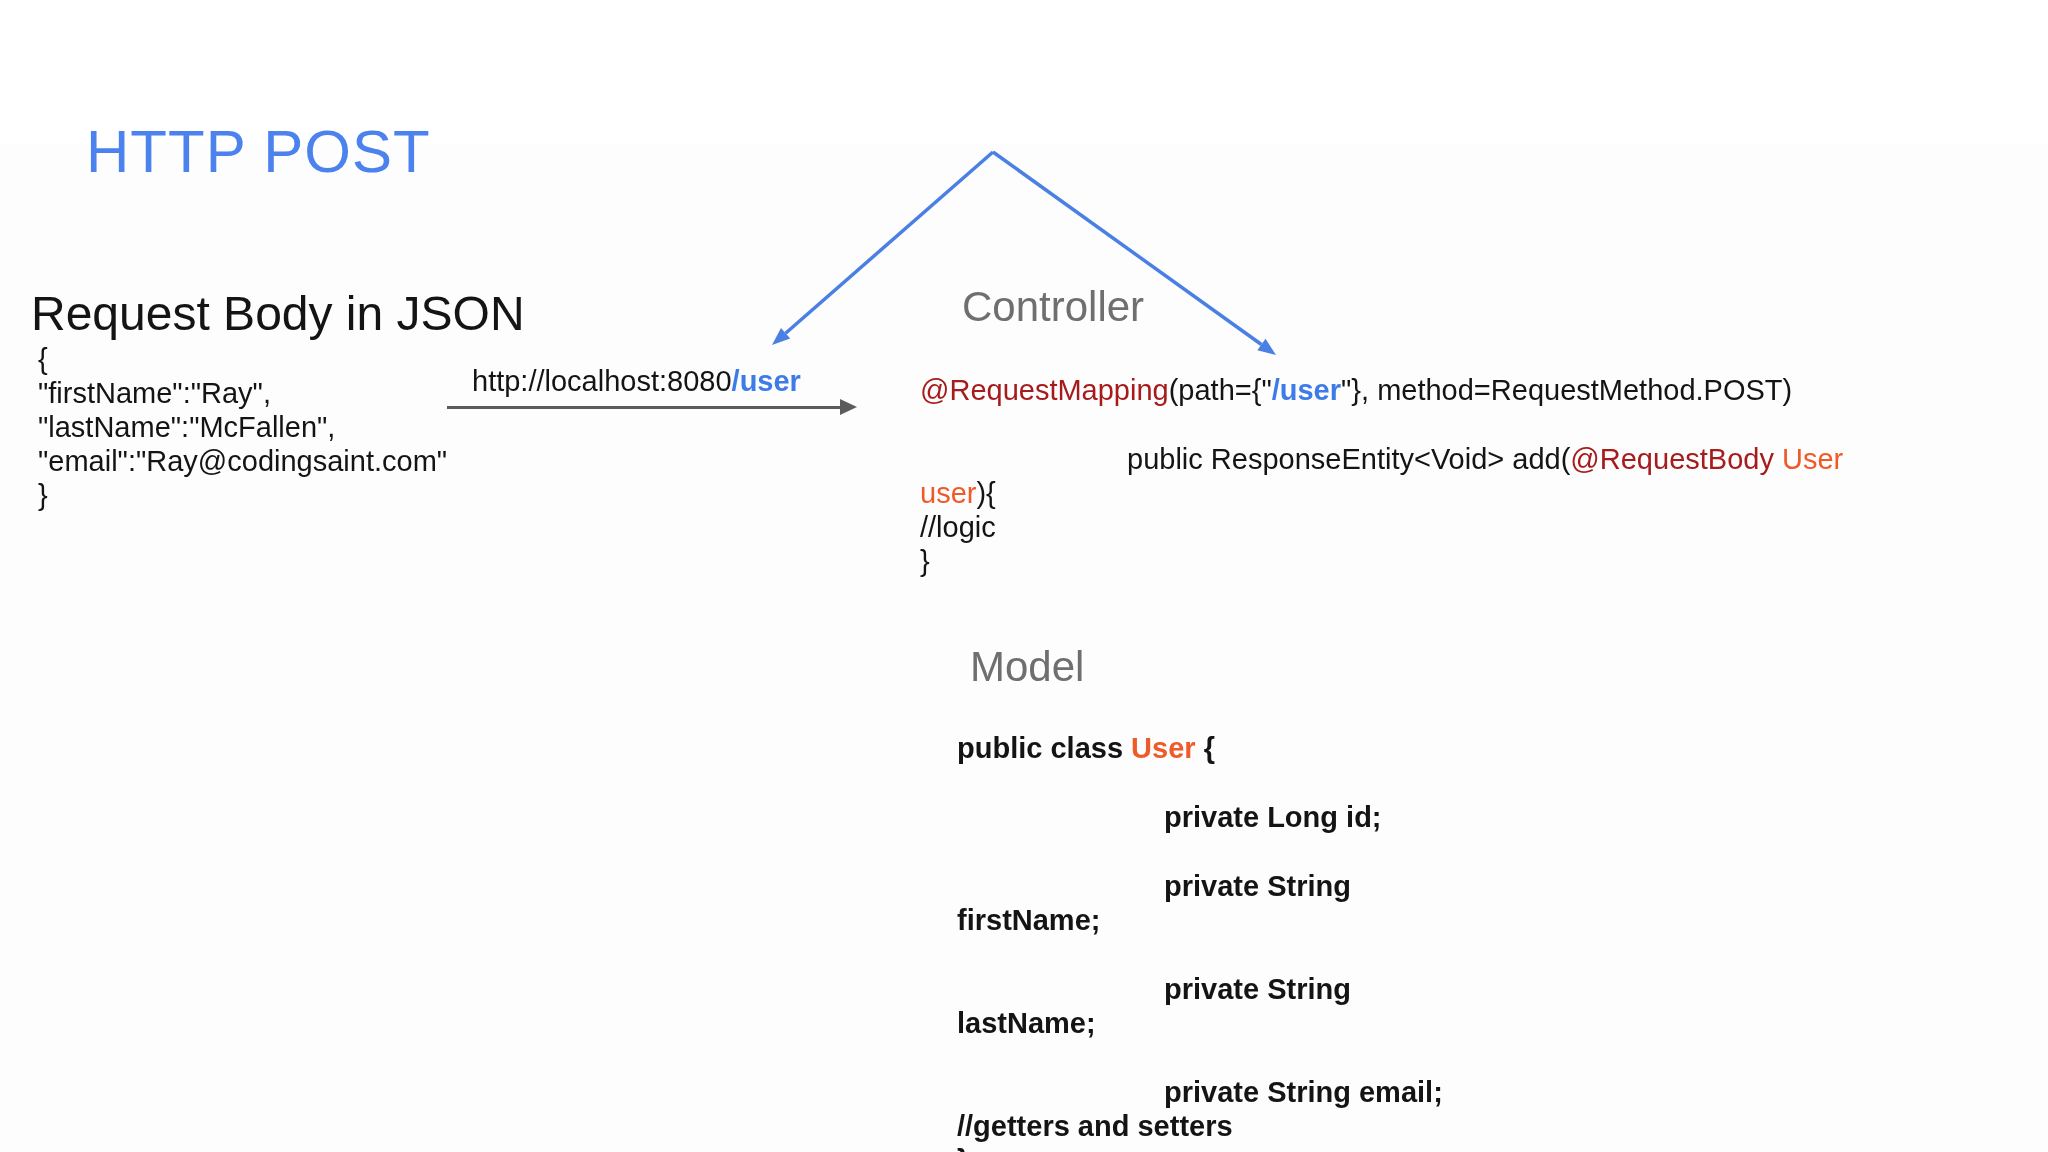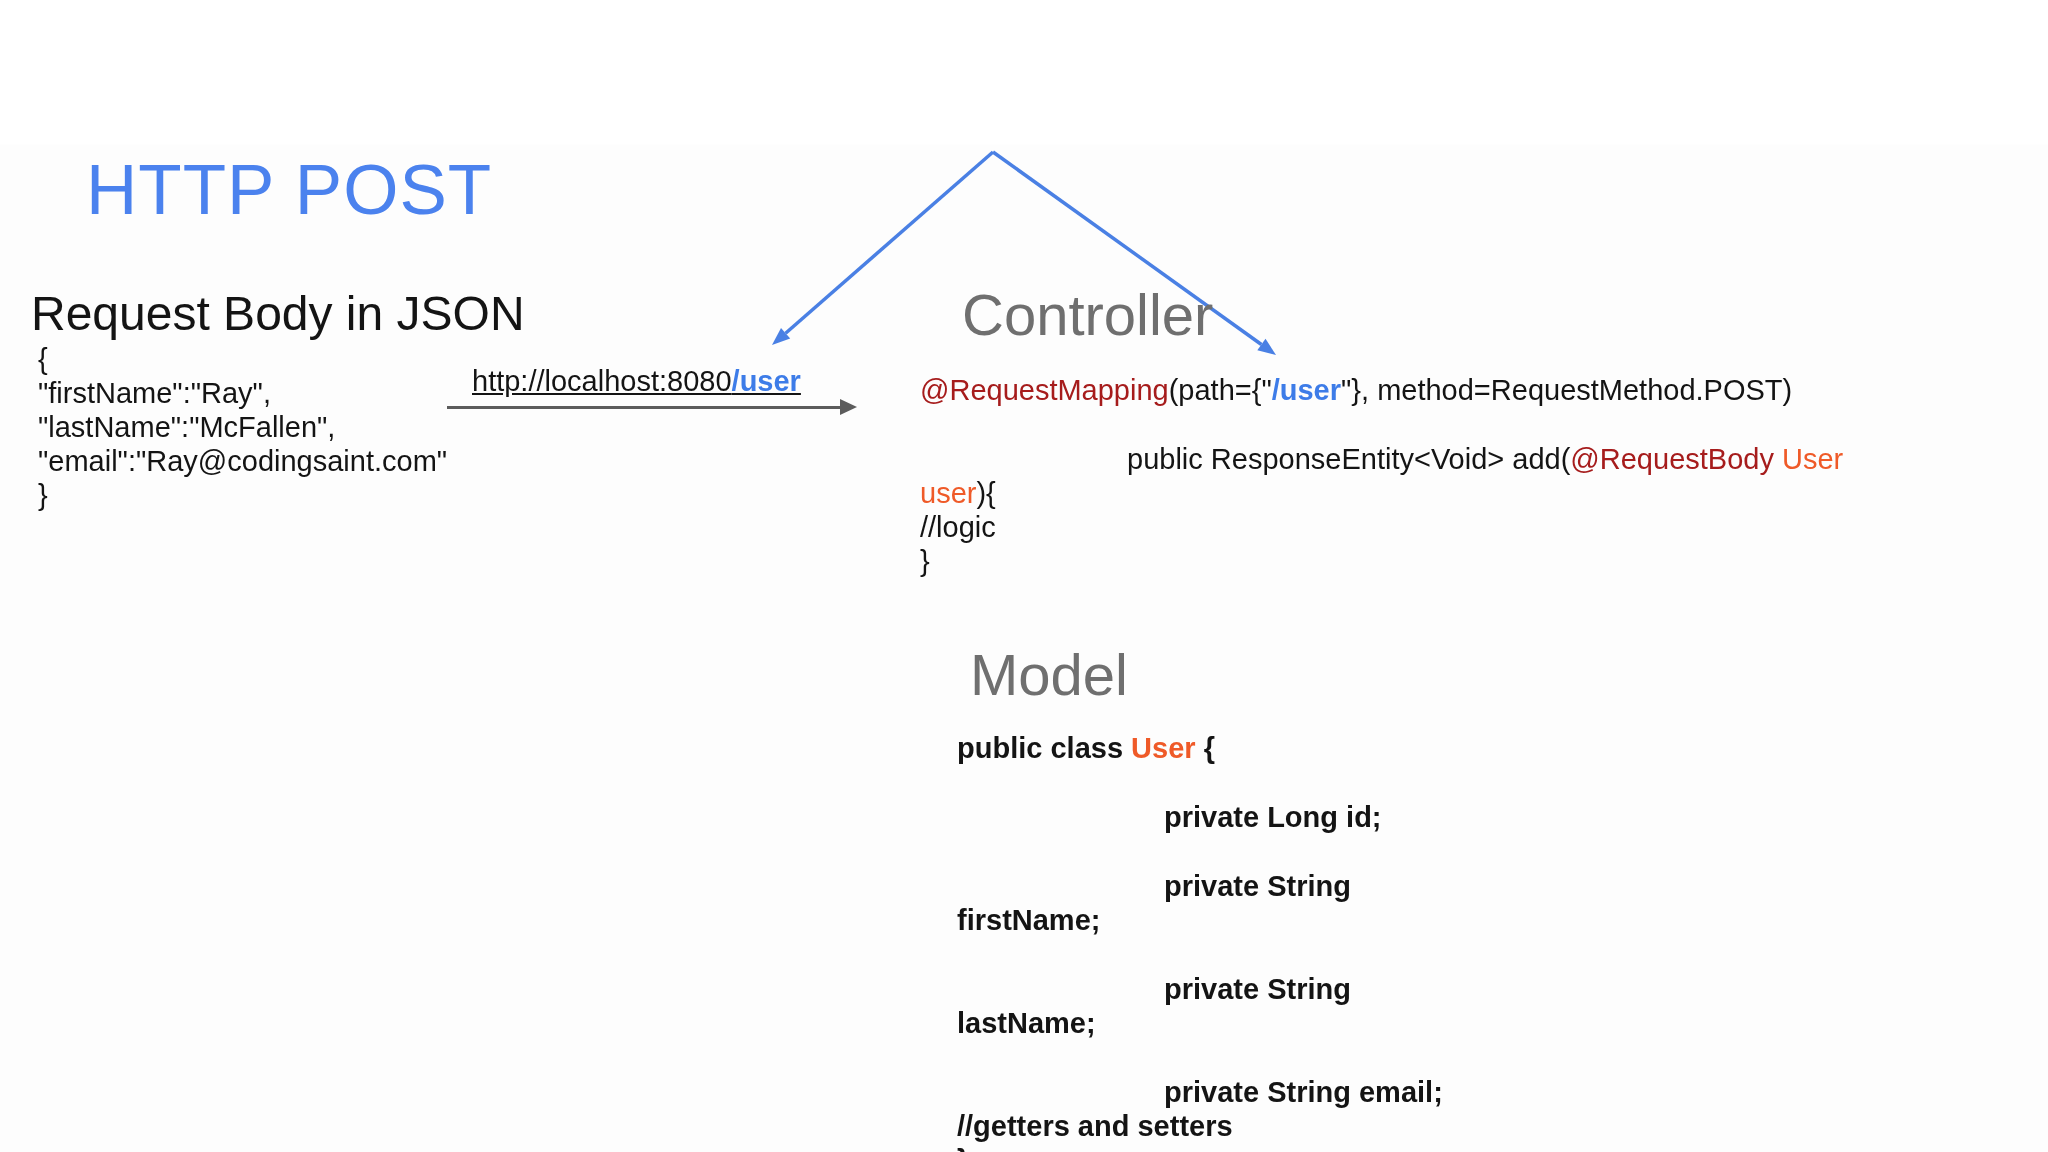--- a/index.html
+++ b/index.html
@@ -18,27 +18,26 @@
     position: relative;
     overflow: hidden;
     background: linear-gradient(180deg, #ffffff 0px, #ffffff 144px, #fdfdfd 145px, #fdfdfd 100%);
     font-family: "Liberation Sans", "DejaVu Sans", sans-serif;
     color: var(--text-black);
   }
   .abs { position: absolute; }
 
   .slide-title {
     left: 86px; top: 122px;
-    font-size: 71px;
+    font-size: 60px;
     font-weight: 300;
     letter-spacing: 1px;
     color: var(--title-blue);
     line-height: 1;
     white-space: nowrap;
-    margin-top: 32px;
   }
 
   .request-heading {
     left: 31px; top: 290px;
     font-size: 48px;
     line-height: 1;
     color: var(--text-black);
     white-space: nowrap;
   }
   .request-code {
@@ -46,41 +45,40 @@
     font-size: 29px;
     line-height: 34px;
     white-space: pre;
   }
 
   .url-line {
     left: 472px; top: 364px;
     font-size: 29px;
     line-height: 34px;
     white-space: nowrap;
-    text-decoration: underline;
   }
   .url-endpoint { color: var(--code-blue); font-weight: bold; }
 
   .request-arrow {
     left: 447px; top: 406px;
     width: 394px; height: 3px;
     background: var(--arrow-gray);
   }
   .request-arrow::after {
     content: "";
     position: absolute;
     right: -16px; top: -7px;
     width: 0; height: 0;
     border-left: 17px solid var(--arrow-gray);
     border-top: 8.5px solid transparent;
     border-bottom: 8.5px solid transparent;
   }
 
   .section-heading {
-    font-size: 58px;
+    font-size: 42px;
     line-height: 1;
     color: var(--heading-gray);
     white-space: nowrap;
   }
   .controller-heading { left: 962px; top: 286px; }
   .model-heading { left: 942px; top: 646px; margin-left: 28px; }
 
   .code-block {
     font-size: 29px;
     line-height: 34px;

